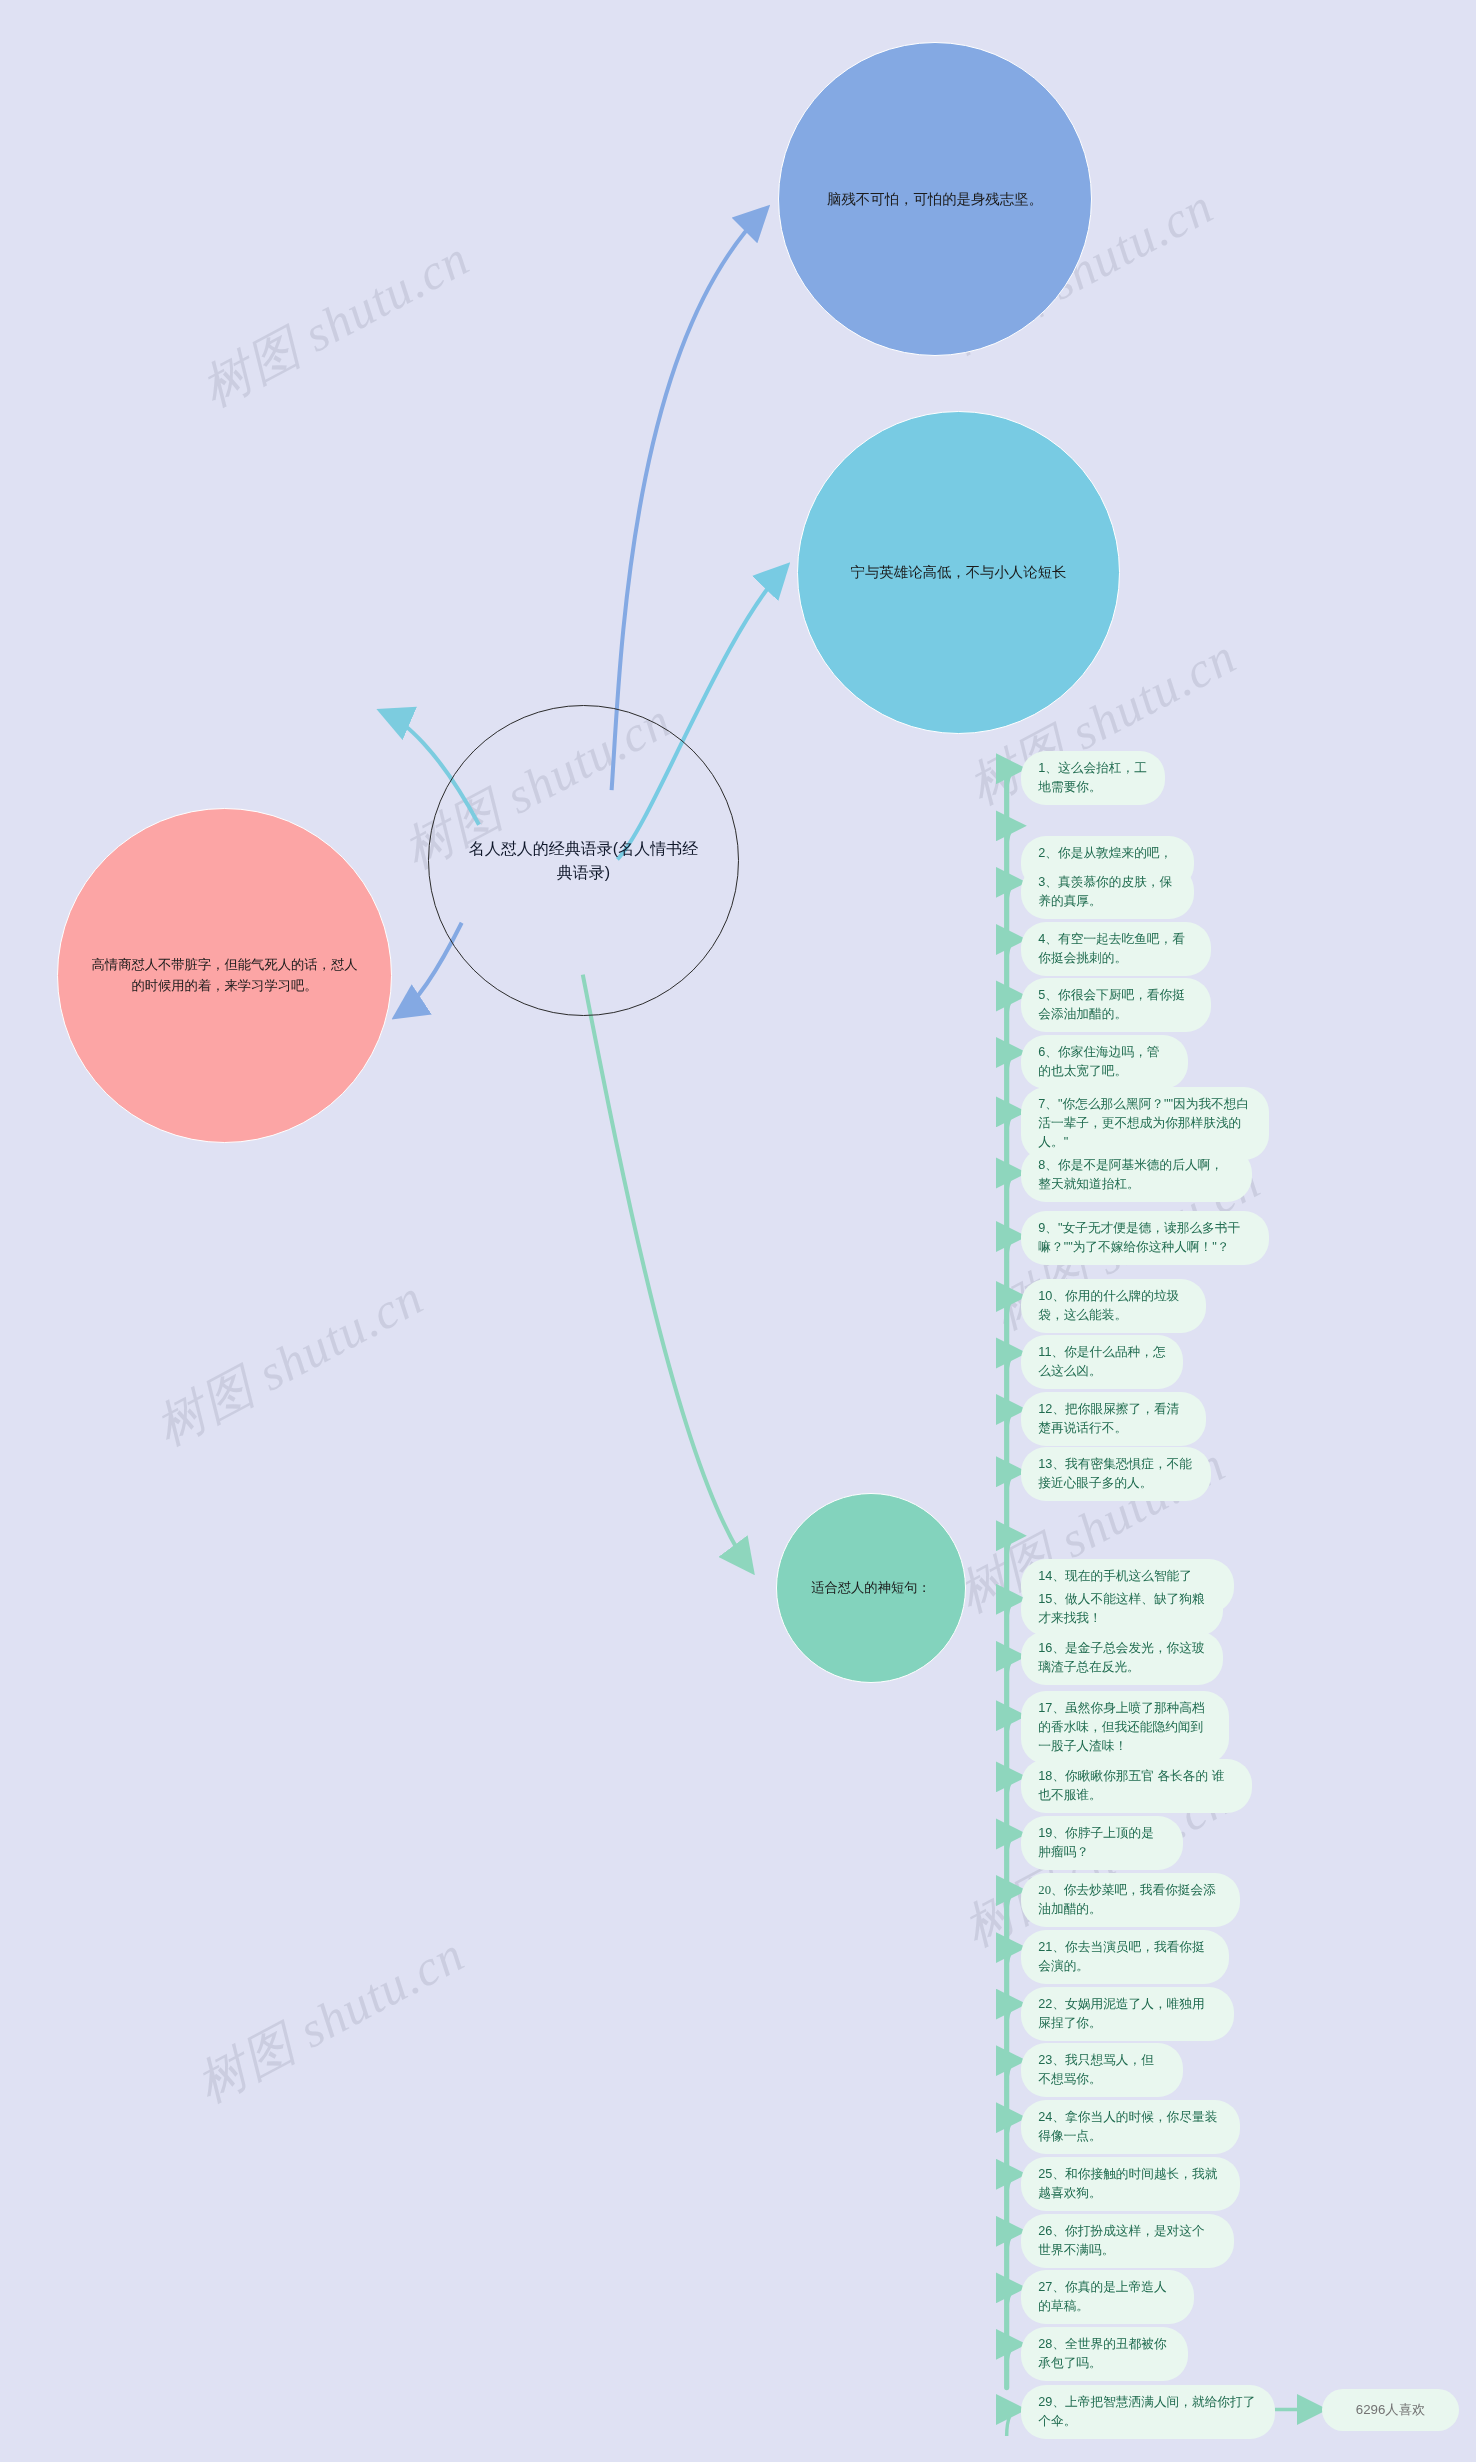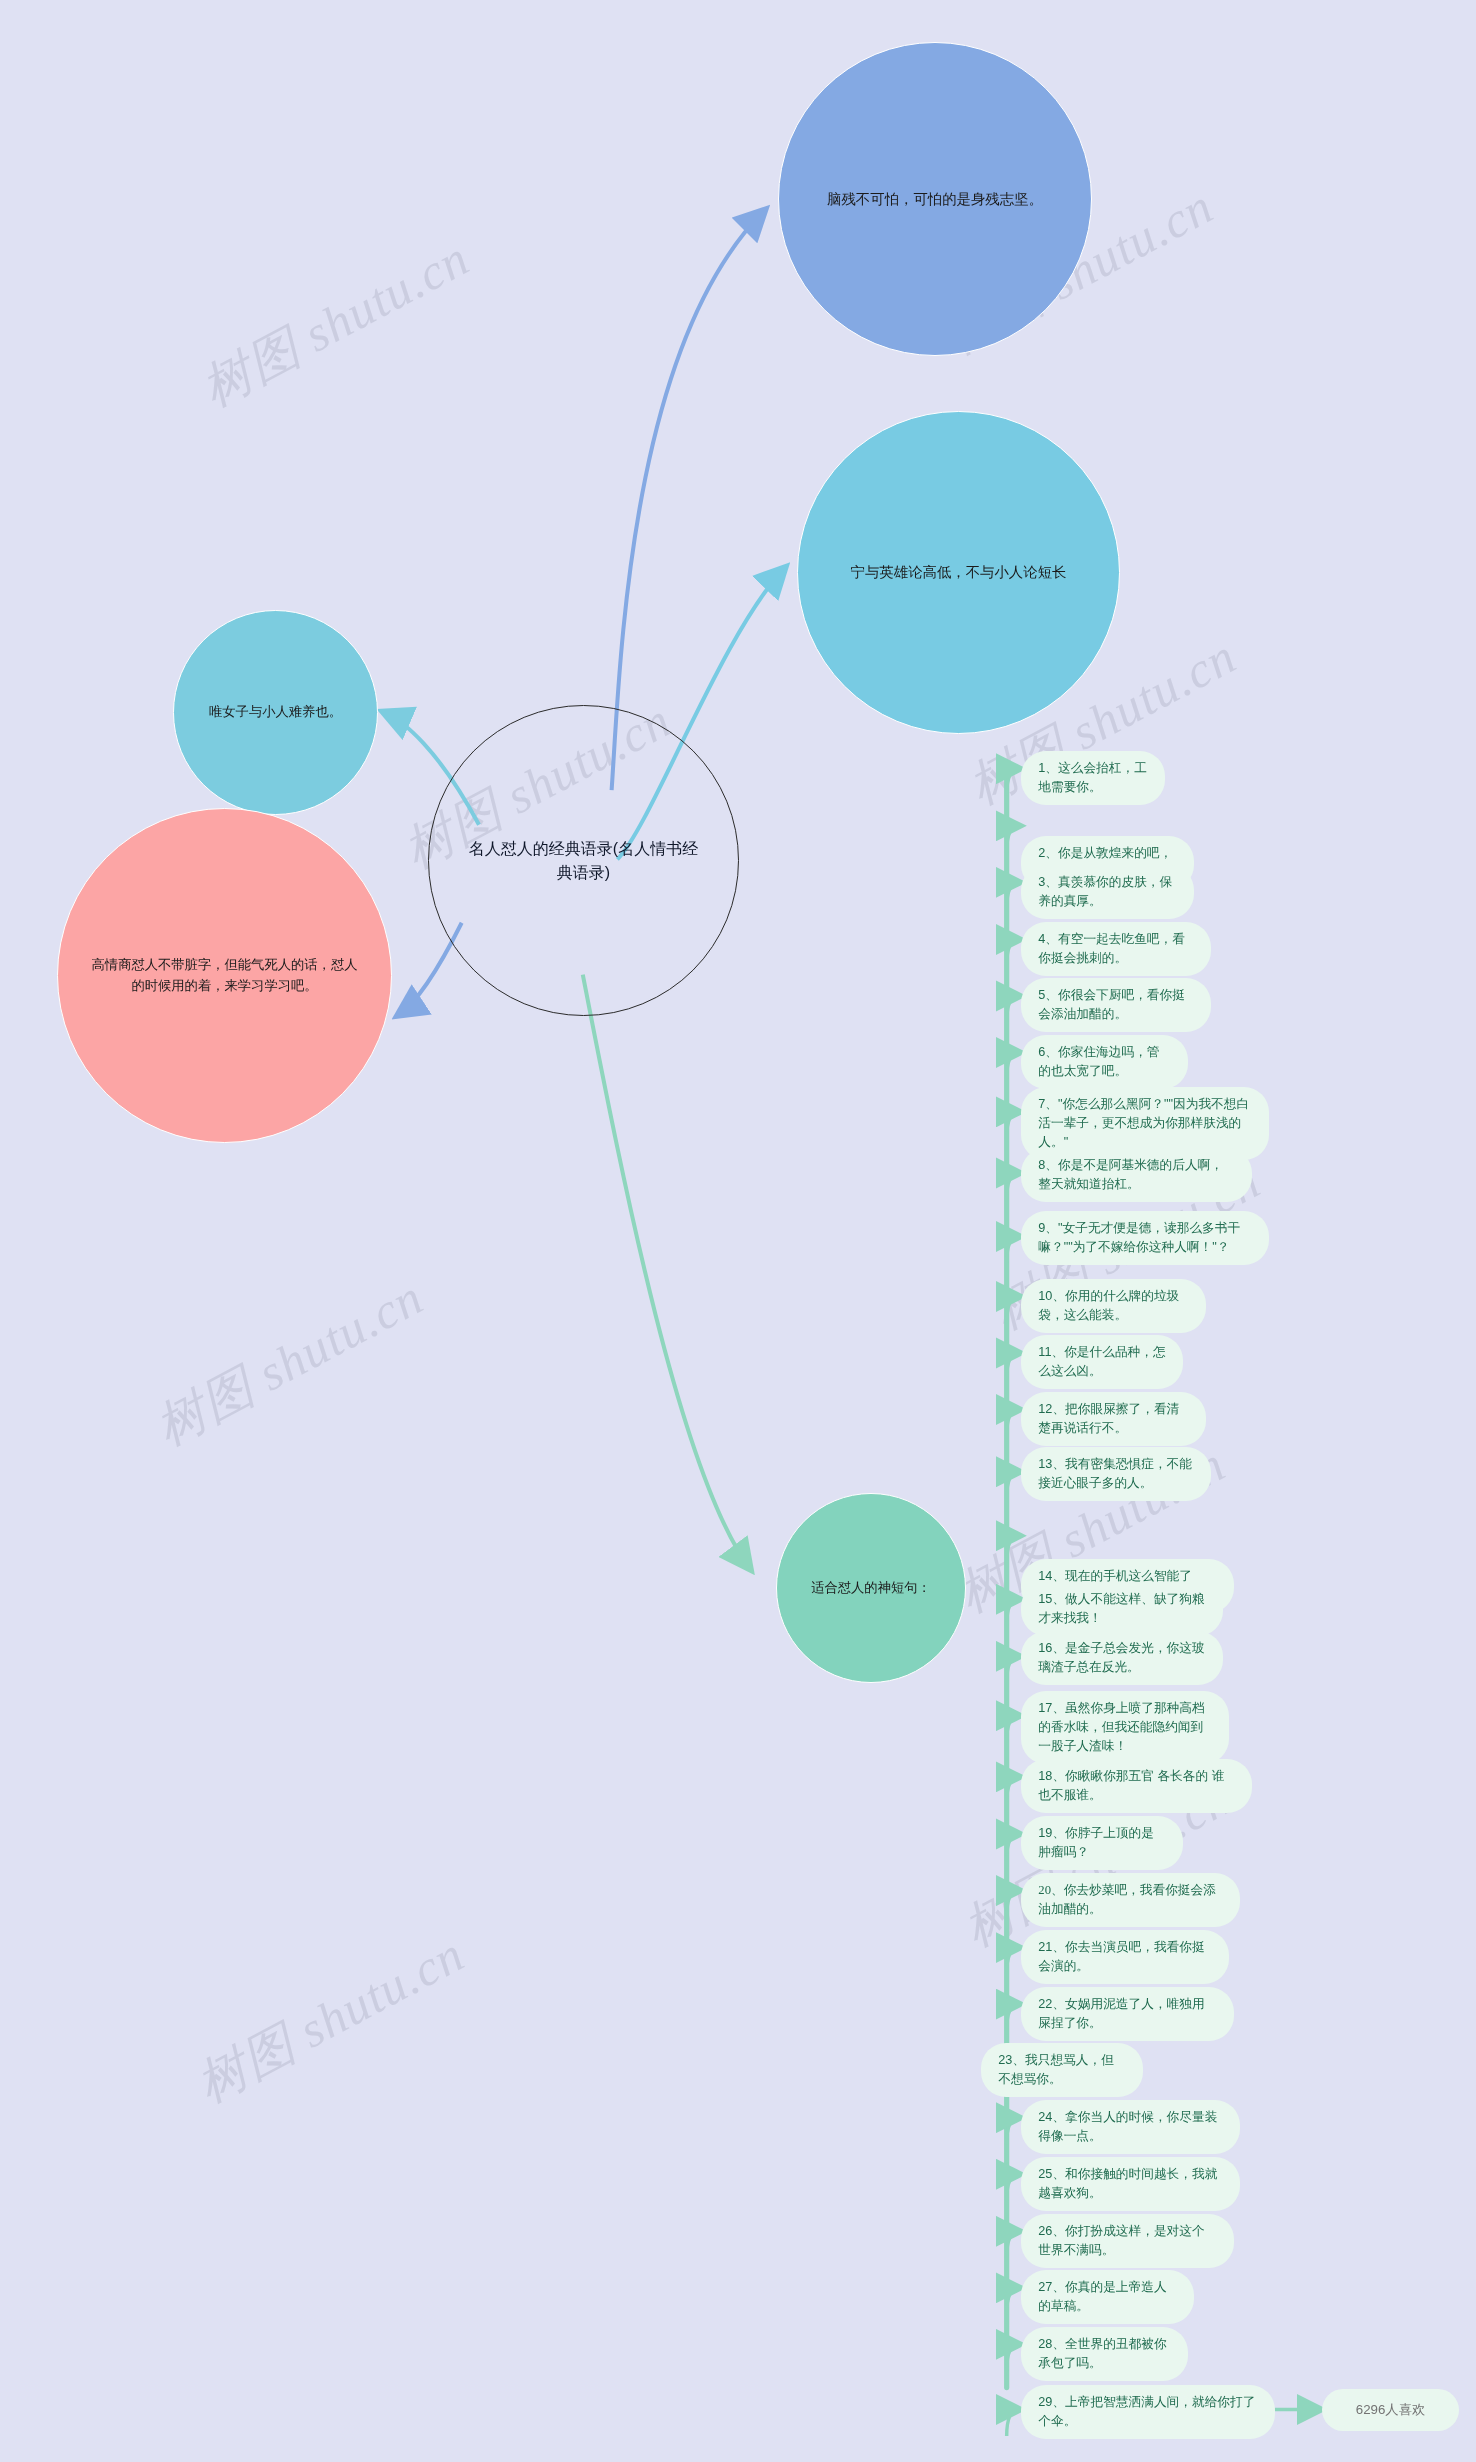--- a/index.html
+++ b/index.html
@@ -156,23 +156,20 @@
   </svg>
 
   <div class="node-circle" style="left:778px; top:42px; width:314px; height:314px; background:#84a9e3; font-size:14.4px; padding:0 35px;">
     <span>脑残不可怕，可怕的是身残志坚。</span>
   </div>
 
   <div class="node-circle" style="left:797px; top:411px; width:323px; height:323px; background:#78cbe3; font-size:14.4px; padding:0 32px;">
     <span>宁与英雄论高低，不与小人论短长</span>
   </div>
 
-  <div class="node-circle" style="left:173px; top:610px; width:205px; height:205px; background:#7cccdf; font-size:13.3px; padding:0 23px;">
-    <span>唯女子与小人难养也。</span>
-  </div>
 
   <div class="node-circle" style="left:57px; top:808px; width:335px; height:335px; background:#fca5a5; font-size:13.3px; padding:0 32px;">
     <span>高情商怼人不带脏字，但能气死人的话，怼人的时候用的着，来学习学习吧。</span>
   </div>
 
   <div class="node-circle" style="left:776px; top:1493px; width:190px; height:190px; background:#83d3bd; font-size:13.3px; padding:0 21px;">
     <span>适合怼人的神短句：</span>
   </div>
 
   <div class="root-circle" style="left:428px; top:705px; width:311px; height:311px; font-size:16px; padding:0 32px;">
@@ -195,21 +192,21 @@
       <div class="pill" style="left: 1021px; top: 1447px; width: 190px; min-height: 51px;">13、我有密集恐惧症，不能接近心眼子多的人。</div>
       <div class="pill" style="left: 1021px; top: 1511px; width: 213px; min-height: 51px; margin-top: 48px;">14、现在的手机这么智能了吗？猪都可以拱字了。</div>
       <div class="pill" style="left: 1021px; top: 1582px; width: 202px; min-height: 36px;">15、做人不能这样、缺了狗粮才来找我！</div>
       <div class="pill" style="left: 1021px; top: 1631px; width: 202px; min-height: 51px;">16、是金子总会发光，你这玻璃渣子总在反光。</div>
       <div class="pill" style="left: 1021px; top: 1691px; width: 208px; min-height: 51px;">17、虽然你身上喷了那种高档的香水味，但我还能隐约闻到一股子人渣味！</div>
       <div class="pill" style="left: 1021px; top: 1759px; width: 231px; min-height: 36px;">18、你瞅瞅你那五官 各长各的 谁也不服谁。</div>
       <div class="pill" style="left: 1021px; top: 1816px; width: 162px; min-height: 36px;">19、你脖子上顶的是肿瘤吗？</div>
       <div class="pill" style="left: 1021px; top: 1873px; width: 219px; min-height: 36px; font-family: Liberation Serif, serif;">20、你去炒菜吧，我看你挺会添油加醋的。</div>
       <div class="pill" style="left: 1021px; top: 1930px; width: 208px; min-height: 36px;">21、你去当演员吧，我看你挺会演的。</div>
       <div class="pill" style="left: 1021px; top: 1987px; width: 213px; min-height: 36px;">22、女娲用泥造了人，唯独用屎捏了你。</div>
-      <div class="pill" style="left: 981px; top: 2043px; width: 162px; min-height: 36px;">23、我只想骂人，但不想骂你。</div>
+      <div class="pill" style="left: 1021px; top: 2043px; width: 162px; min-height: 36px;">23、我只想骂人，但不想骂你。</div>
       <div class="pill" style="left: 1021px; top: 2100px; width: 219px; min-height: 36px;">24、拿你当人的时候，你尽量装得像一点。</div>
       <div class="pill" style="left: 1021px; top: 2157px; width: 219px; min-height: 36px;">25、和你接触的时间越长，我就越喜欢狗。</div>
       <div class="pill" style="left: 1021px; top: 2214px; width: 213px; min-height: 36px;">26、你打扮成这样，是对这个世界不满吗。</div>
       <div class="pill" style="left: 1021px; top: 2270px; width: 173px; min-height: 36px;">27、你真的是上帝造人的草稿。</div>
       <div class="pill" style="left: 1021px; top: 2327px; width: 167px; min-height: 36px;">28、全世界的丑都被你承包了吗。</div>
       <div class="pill" style="left: 1021px; top: 2385px; width: 254px; min-height: 51px;">29、上帝把智慧洒满人间，就给你打了个伞。</div>
     </div>
 
   <div class="pill likes" style="left:1322px; top:2389px; width:137px; height:42px; font-size:13.3px;">
     <span>6296人喜欢</span>

